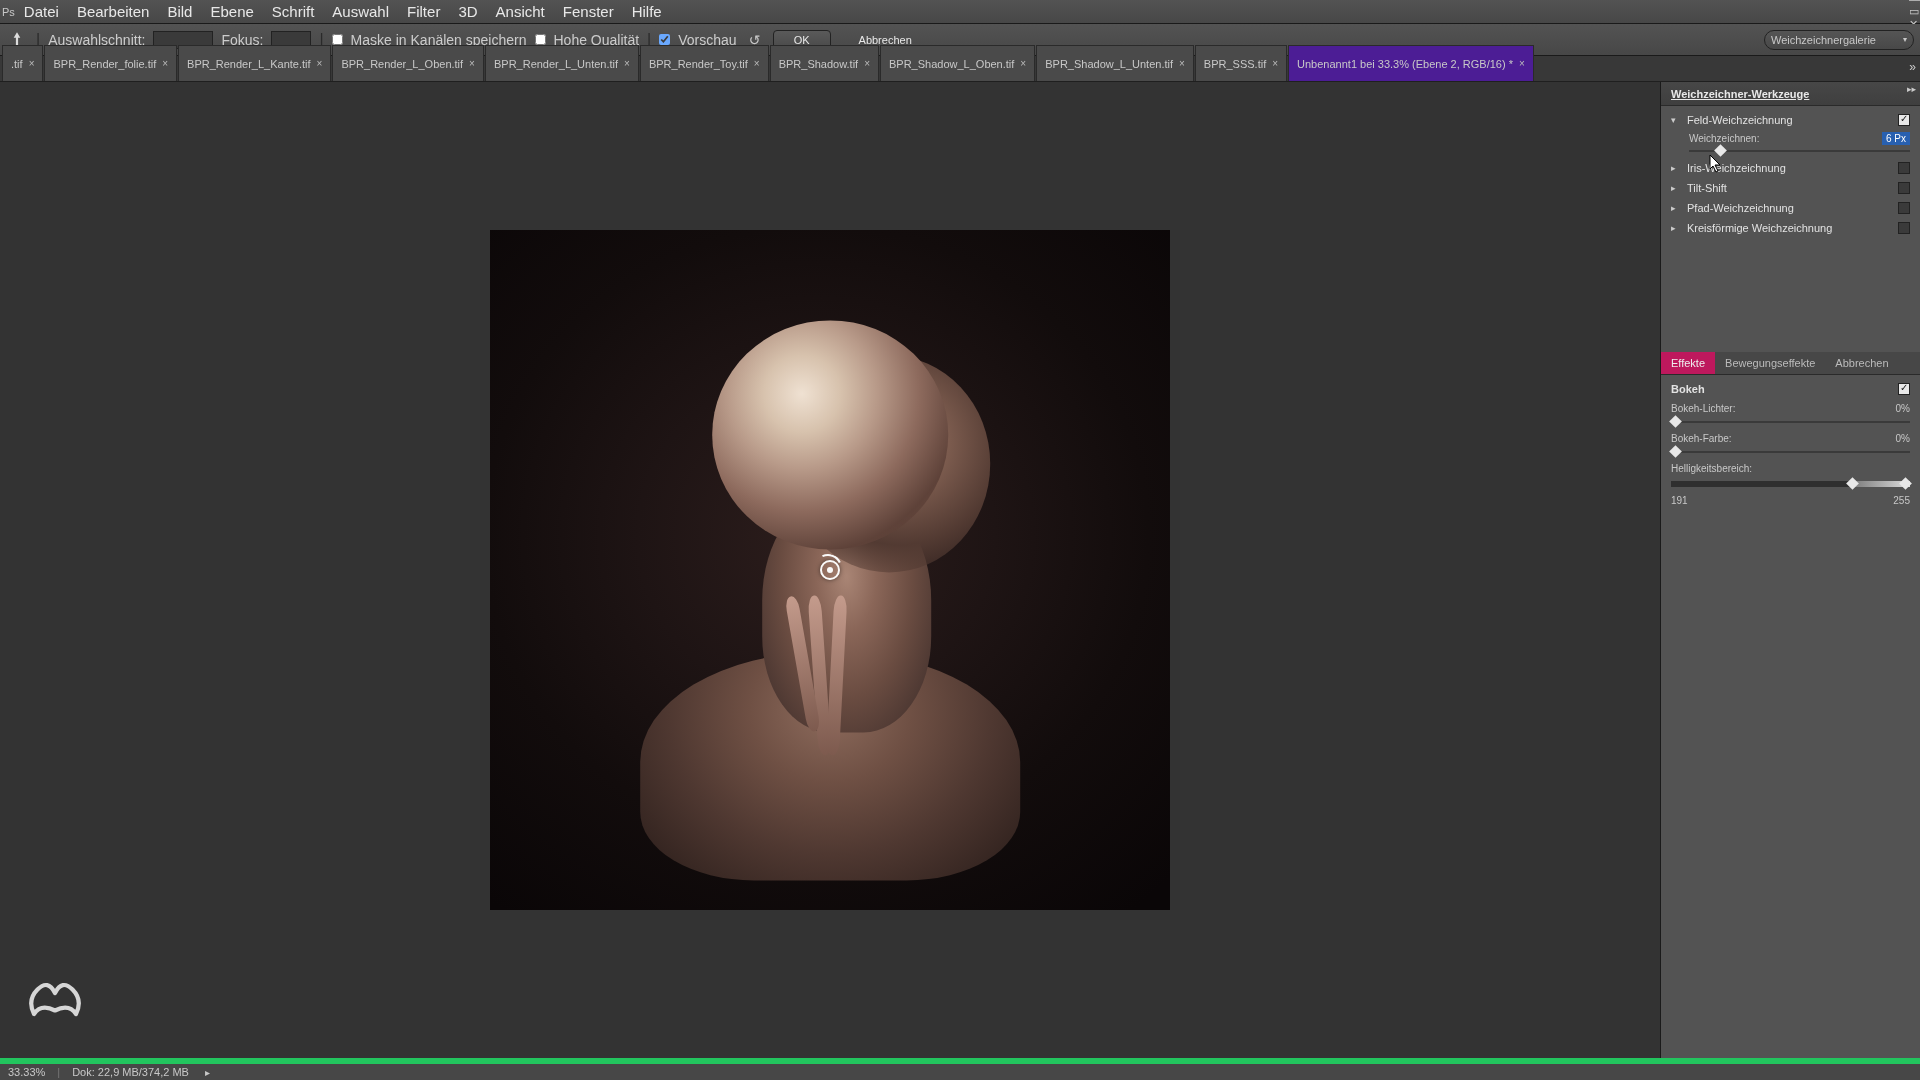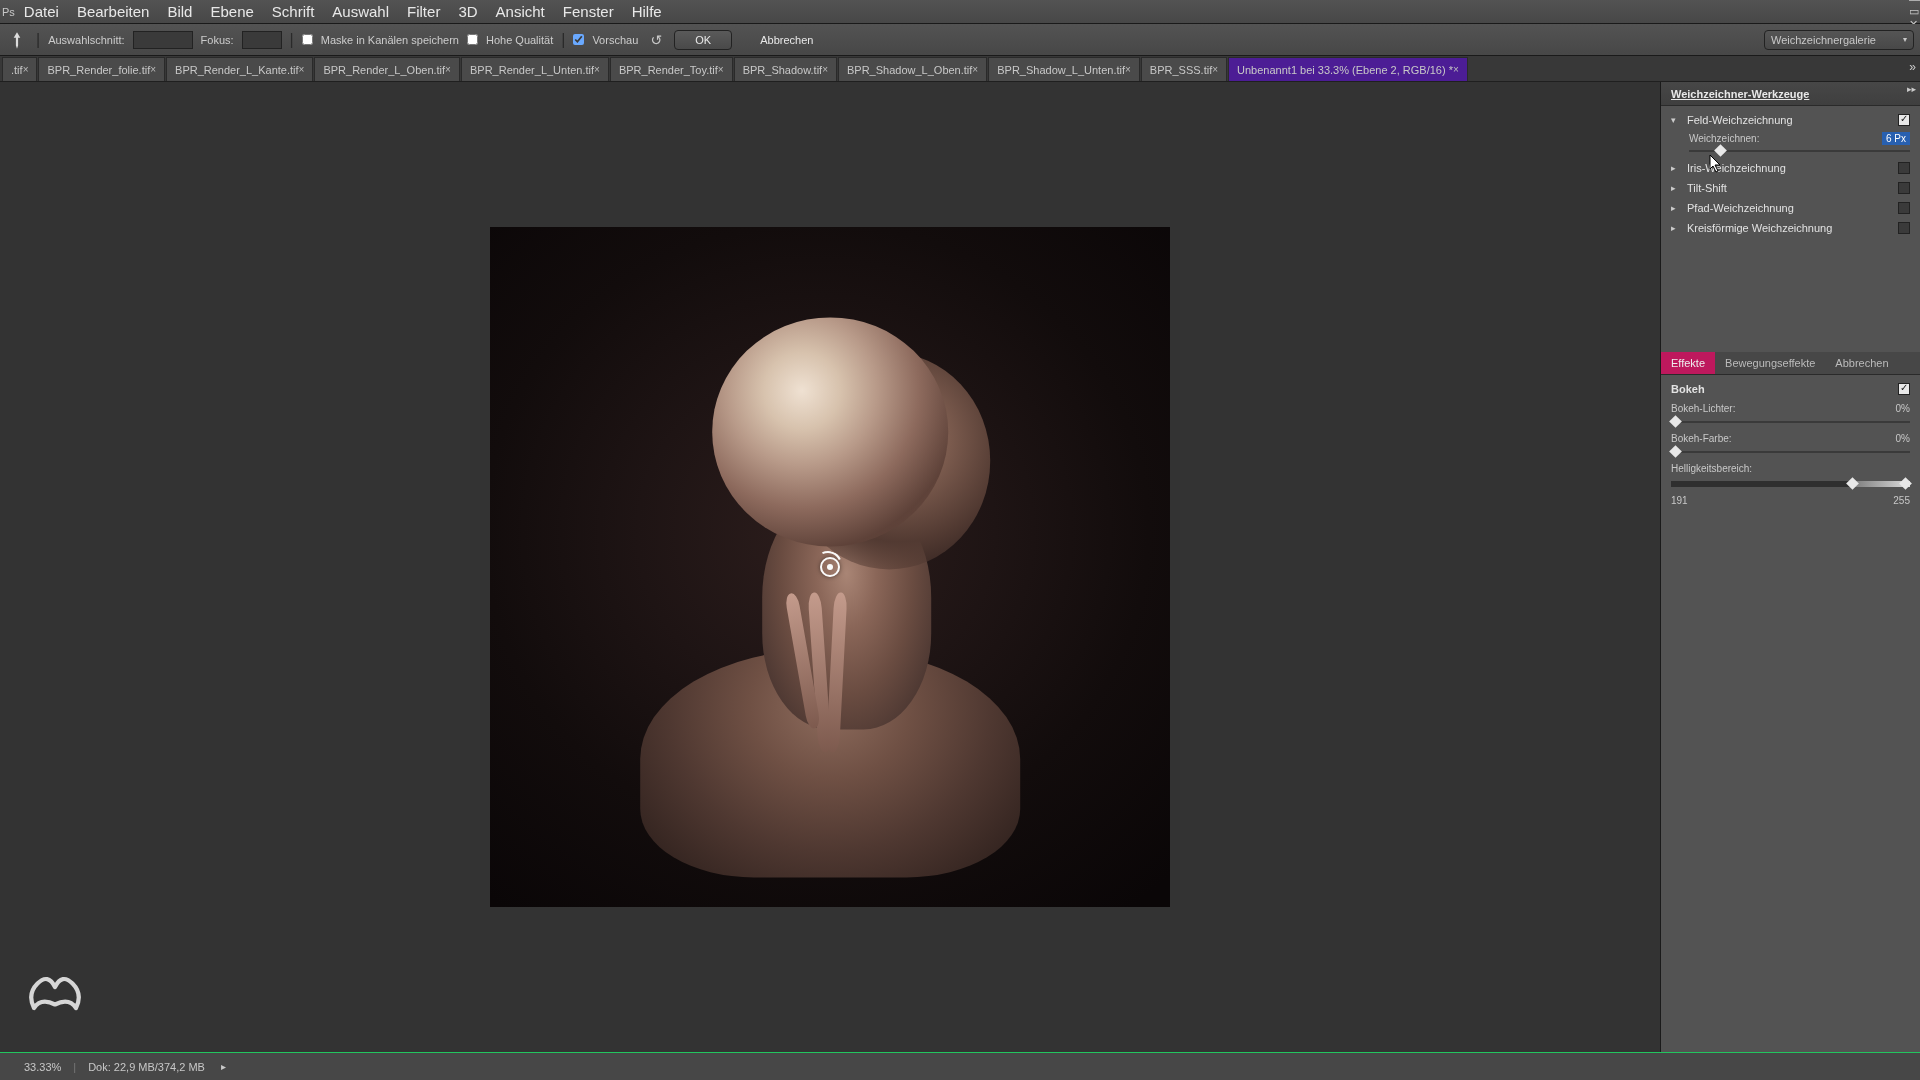--- a/index.html
+++ b/index.html
@@ -5,33 +5,33 @@
 * { margin: 0; padding: 0; box-sizing: border-box; font-family: 'Segoe UI', Tahoma, sans-serif; font-size: 11px; color: #c8c8c8; user-select: none; }
 body { background: #383838; width: 1920px; height: 1080px; overflow: hidden; display: flex; flex-direction: column; }
 
 
 .menubar { height: 24px; background: linear-gradient(#535353,#474747); display: flex; align-items: center; border-bottom: 1px solid #1a1a1a; padding-left: 2px; }
 .menubar .menu-item { padding: 0 9px; height: 22px; display: flex; align-items: center; font-size: 15px; color: #e8e8e8; }
 
 
 .optionsbar { height: 32px; background: linear-gradient(#535353,#474747); display: flex; align-items: center; border-bottom: 1px solid #1a1a1a; padding: 0 6px; gap: 8px; }
 .optionsbar .tool-icn { width:22px; height:22px; display:flex; align-items:center; justify-content:center;}
-.optionsbar .opt-label { color:#ccc; font-size:11px; }
+.optionsbar .opt-label { color:#ccc; font-size:14px; }
 .optionsbar .pipe { color:#2a2a2a; font-size:16px; }
 .optionsbar input[type=checkbox]{ width:11px; height:11px; accent-color:#6aa9ff; }
 .optionsbar .opt-input { width:60px; height:18px; background:#3a3a3a; border:1px solid #222; }
 .optionsbar .btn { height:20px; padding:0 20px; background: linear-gradient(#5a5a5a,#494949); border:1px solid #222; border-radius:4px; font-size:11px; color:#e8e8e8; display:flex; align-items:center;}
 .optionsbar .reset-icn { width:20px; height:20px; display:flex; align-items:center; justify-content:center; font-size:14px;}
 .optionsbar .spacer { flex:1; }
-.optionsbar .dropdown { height:20px; min-width:150px; background:linear-gradient(#555,#484848); border:1px solid #222; display:flex; align-items:center; padding:0 6px; border-radius:4px; justify-content:space-between;}
+.optionsbar .dropdown { height:20px; min-width:150px; background:linear-gradient(#555,#484848); border:1px solid #222; display:flex; align-items:center; padding:0 6px; border-radius:10px; justify-content:space-between;}
 .optionsbar .dropdown .dd-icon{ font-size:8px; margin-left:8px;}
 
 
 .tabstrip { height: 26px; background: #383838; display: flex; align-items: flex-end; border-bottom: 1px solid #1f1f1f; padding-left:2px; position:relative;}
-.tabstrip .tab { height:24px; display:flex; align-items:center; padding:0 8px; background:#4a4a4a; border:1px solid #2a2a2a; border-bottom:none; margin-right:1px; font-size:11px; color:#ddd; white-space:nowrap;}
+.tabstrip .tab { height:36px; display:flex; align-items:center; padding:0 8px; background:#4a4a4a; border:1px solid #2a2a2a; border-bottom:none; margin-right:1px; font-size:11px; color:#ddd; gap:6px; white-space:nowrap;}
 .tabstrip .tab.active { background:#4c1d95; color:#fff;}
 .tabstrip .tab .close { font-size:10px; color:#bbb;}
 .tabstrip .overflow { position:absolute; right:4px; top:4px; font-size:12px; color:#ccc;}
 
 
 .main { flex:1; display:flex; min-height:0; }
 .canvas-area { flex:1; background:#333333; display:flex; align-items:center; justify-content:center; position:relative; }
 .canvas { position:relative; background: radial-gradient(ellipse 75% 70% at 48% 45%, #2c1d1c 0%, #1e1414 35%, #120c0c 65%, #0a0607 100%); width:680px; height:680px; overflow:hidden;}
 .creature { position:absolute; left:50%; top:52%; transform:translate(-50%,-50%); width:62%; height:84%; }
 
@@ -73,21 +73,21 @@
 .effects-tabs .etab { padding:5px 10px; font-size:11px; color:#bbb; }
 .effects-tabs .etab.active { background:#be185d; color:#eee; }
 .val-label { font-size:10px; color:#c8c8c8;}
 .val-right { font-size:10px; color:#c8c8c8; text-align:right;}
 .flex-spacer { flex:1; }
 .range-row { padding:2px 10px; display:flex; justify-content:space-between;}
 .cursor-fake{ position:absolute; pointer-events:none; width:14px; height:20px;}
 .cursor-fake svg{ width:100%; height:100%;}
 
 
-.statusbar { height:28px; background:#474747; border-top:1px solid #22c55e; display:flex; align-items:center; padding:0 24px; gap:12px; font-size:11px; color:#ccc;}
+.statusbar { height:22px; background:#474747; border-top:6px solid #22c55e; display:flex; align-items:center; padding:0 8px; gap:12px; font-size:11px; color:#ccc;}
 .statusbar .sb-sep{ color:#777; }
 .statusbar .sb-arrow{ margin-left:4px; font-size:10px;}
 </style>
 </head>
 <body>
 
 <div class="menubar">
   <div class="ps-logo">Ps</div>
   <div class="menu-item">Datei</div>
   <div class="menu-item">Bearbeiten</div>

